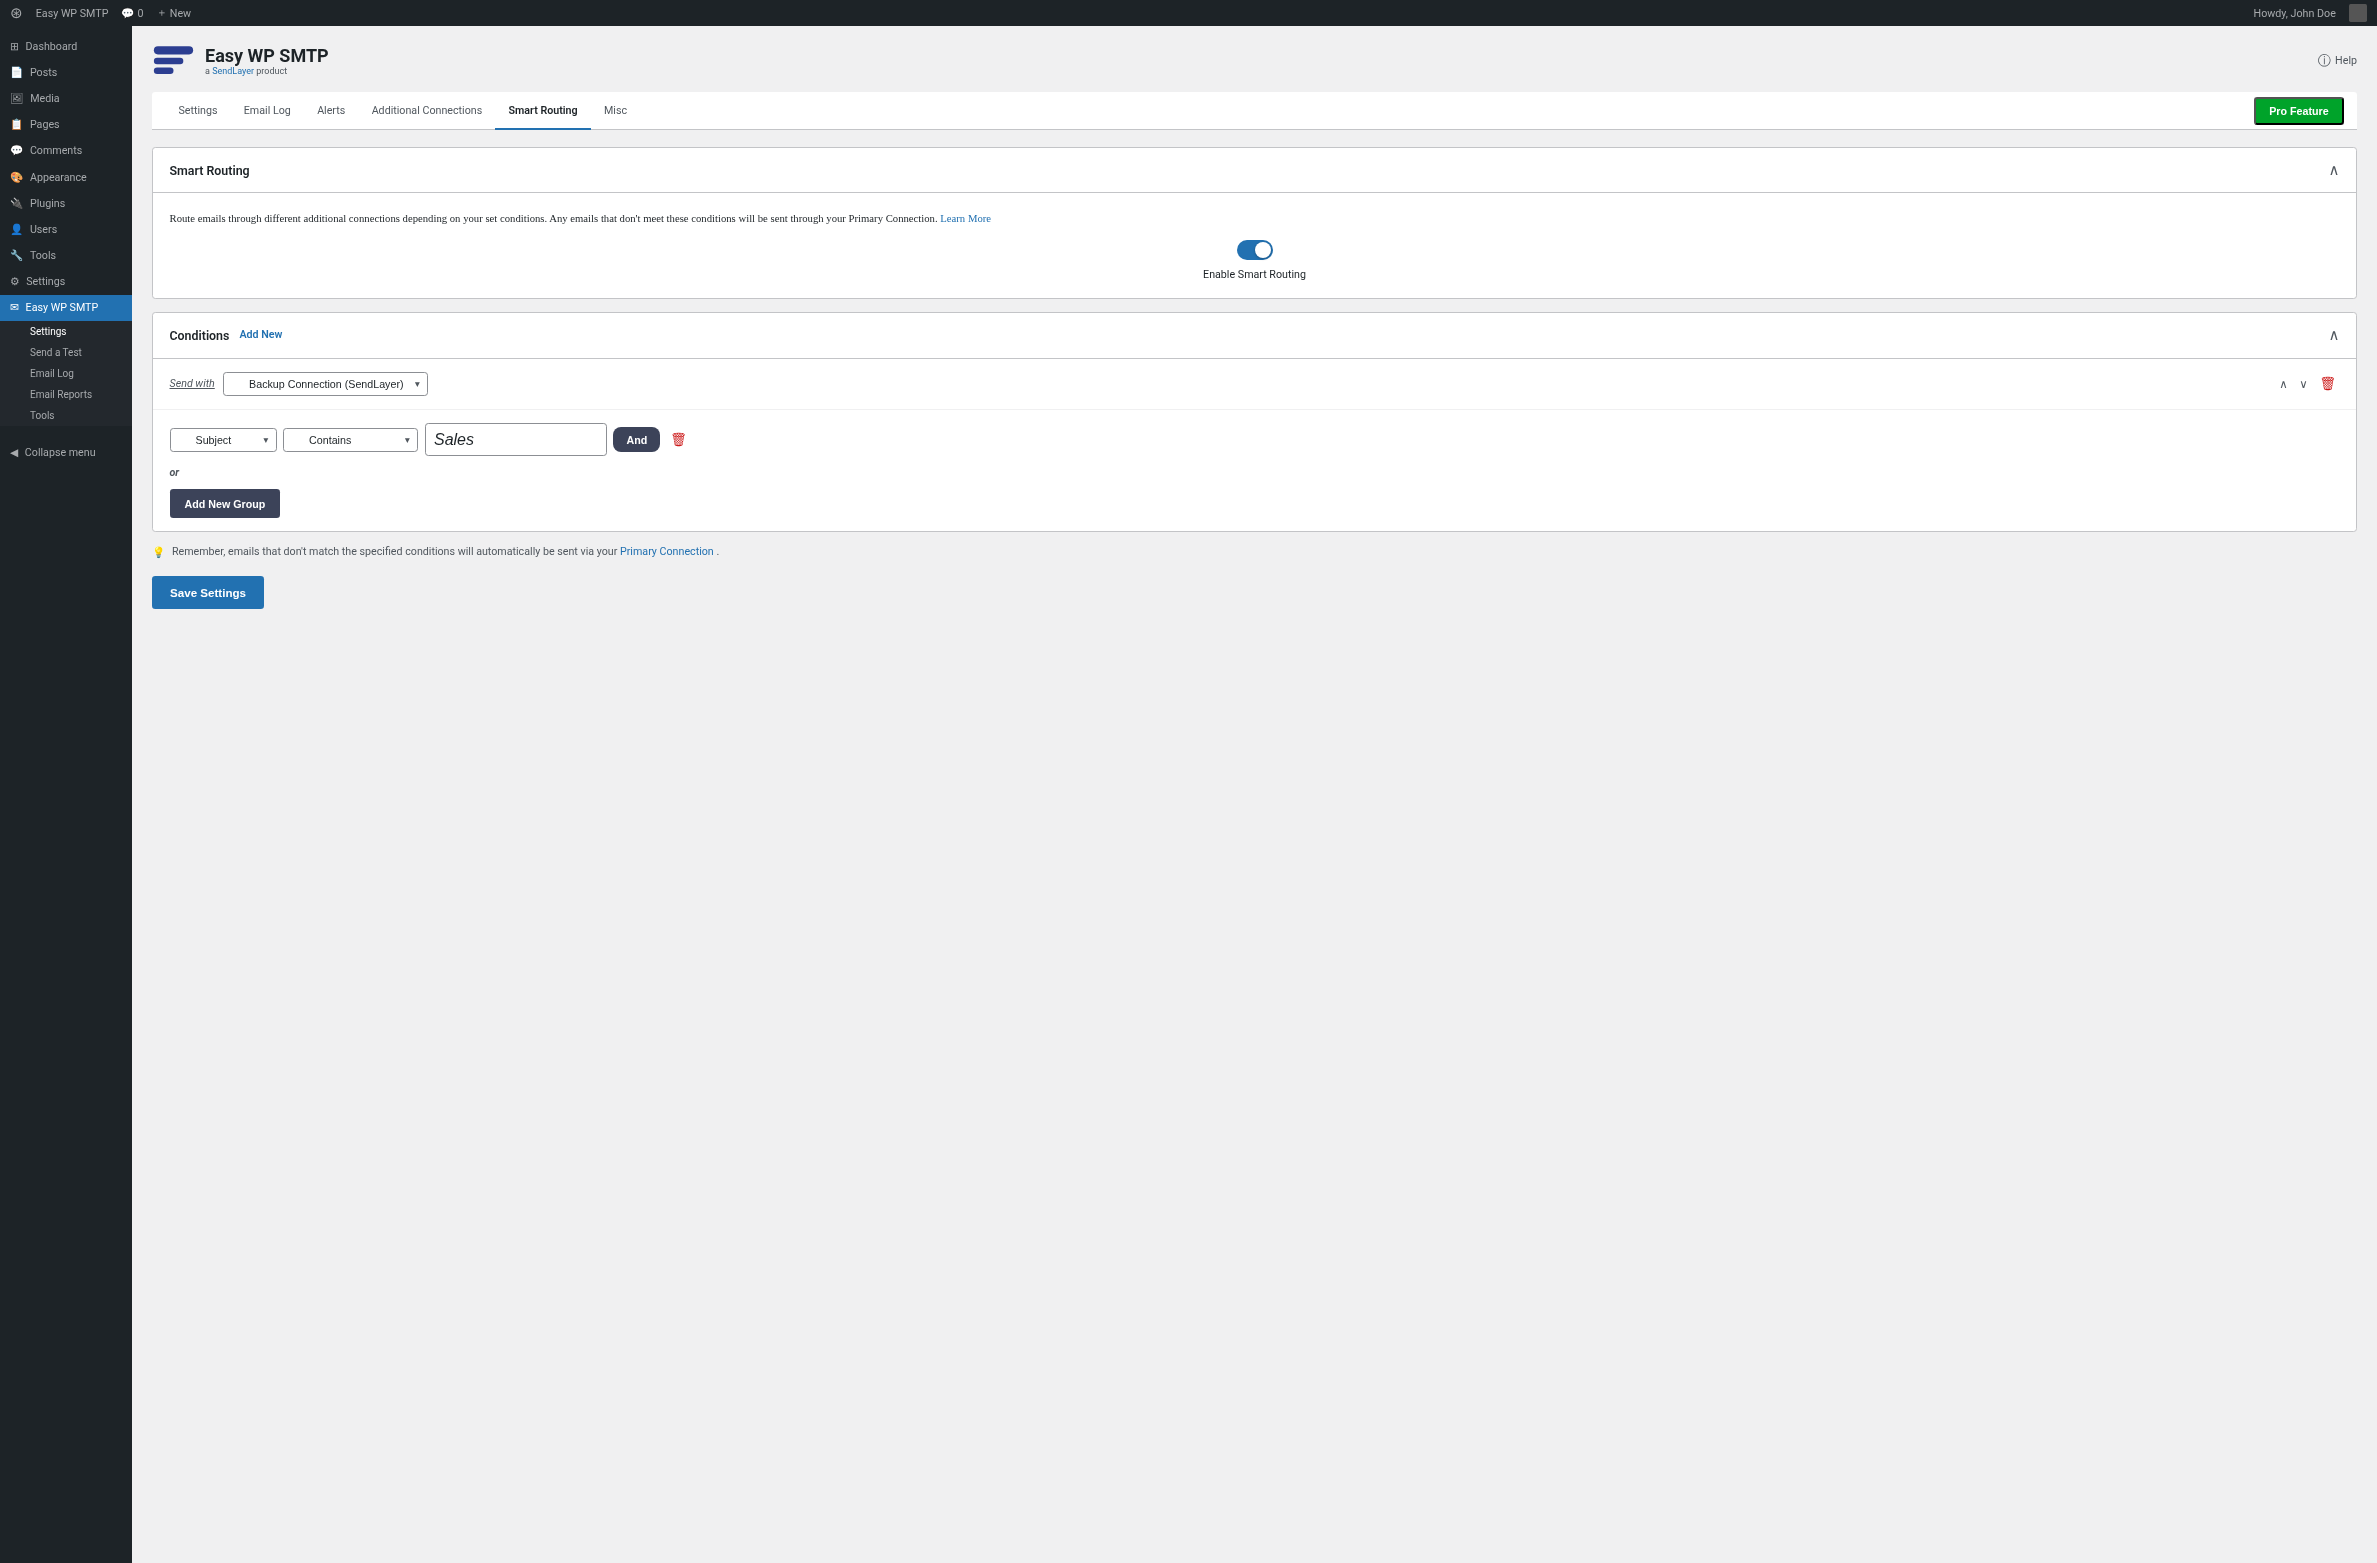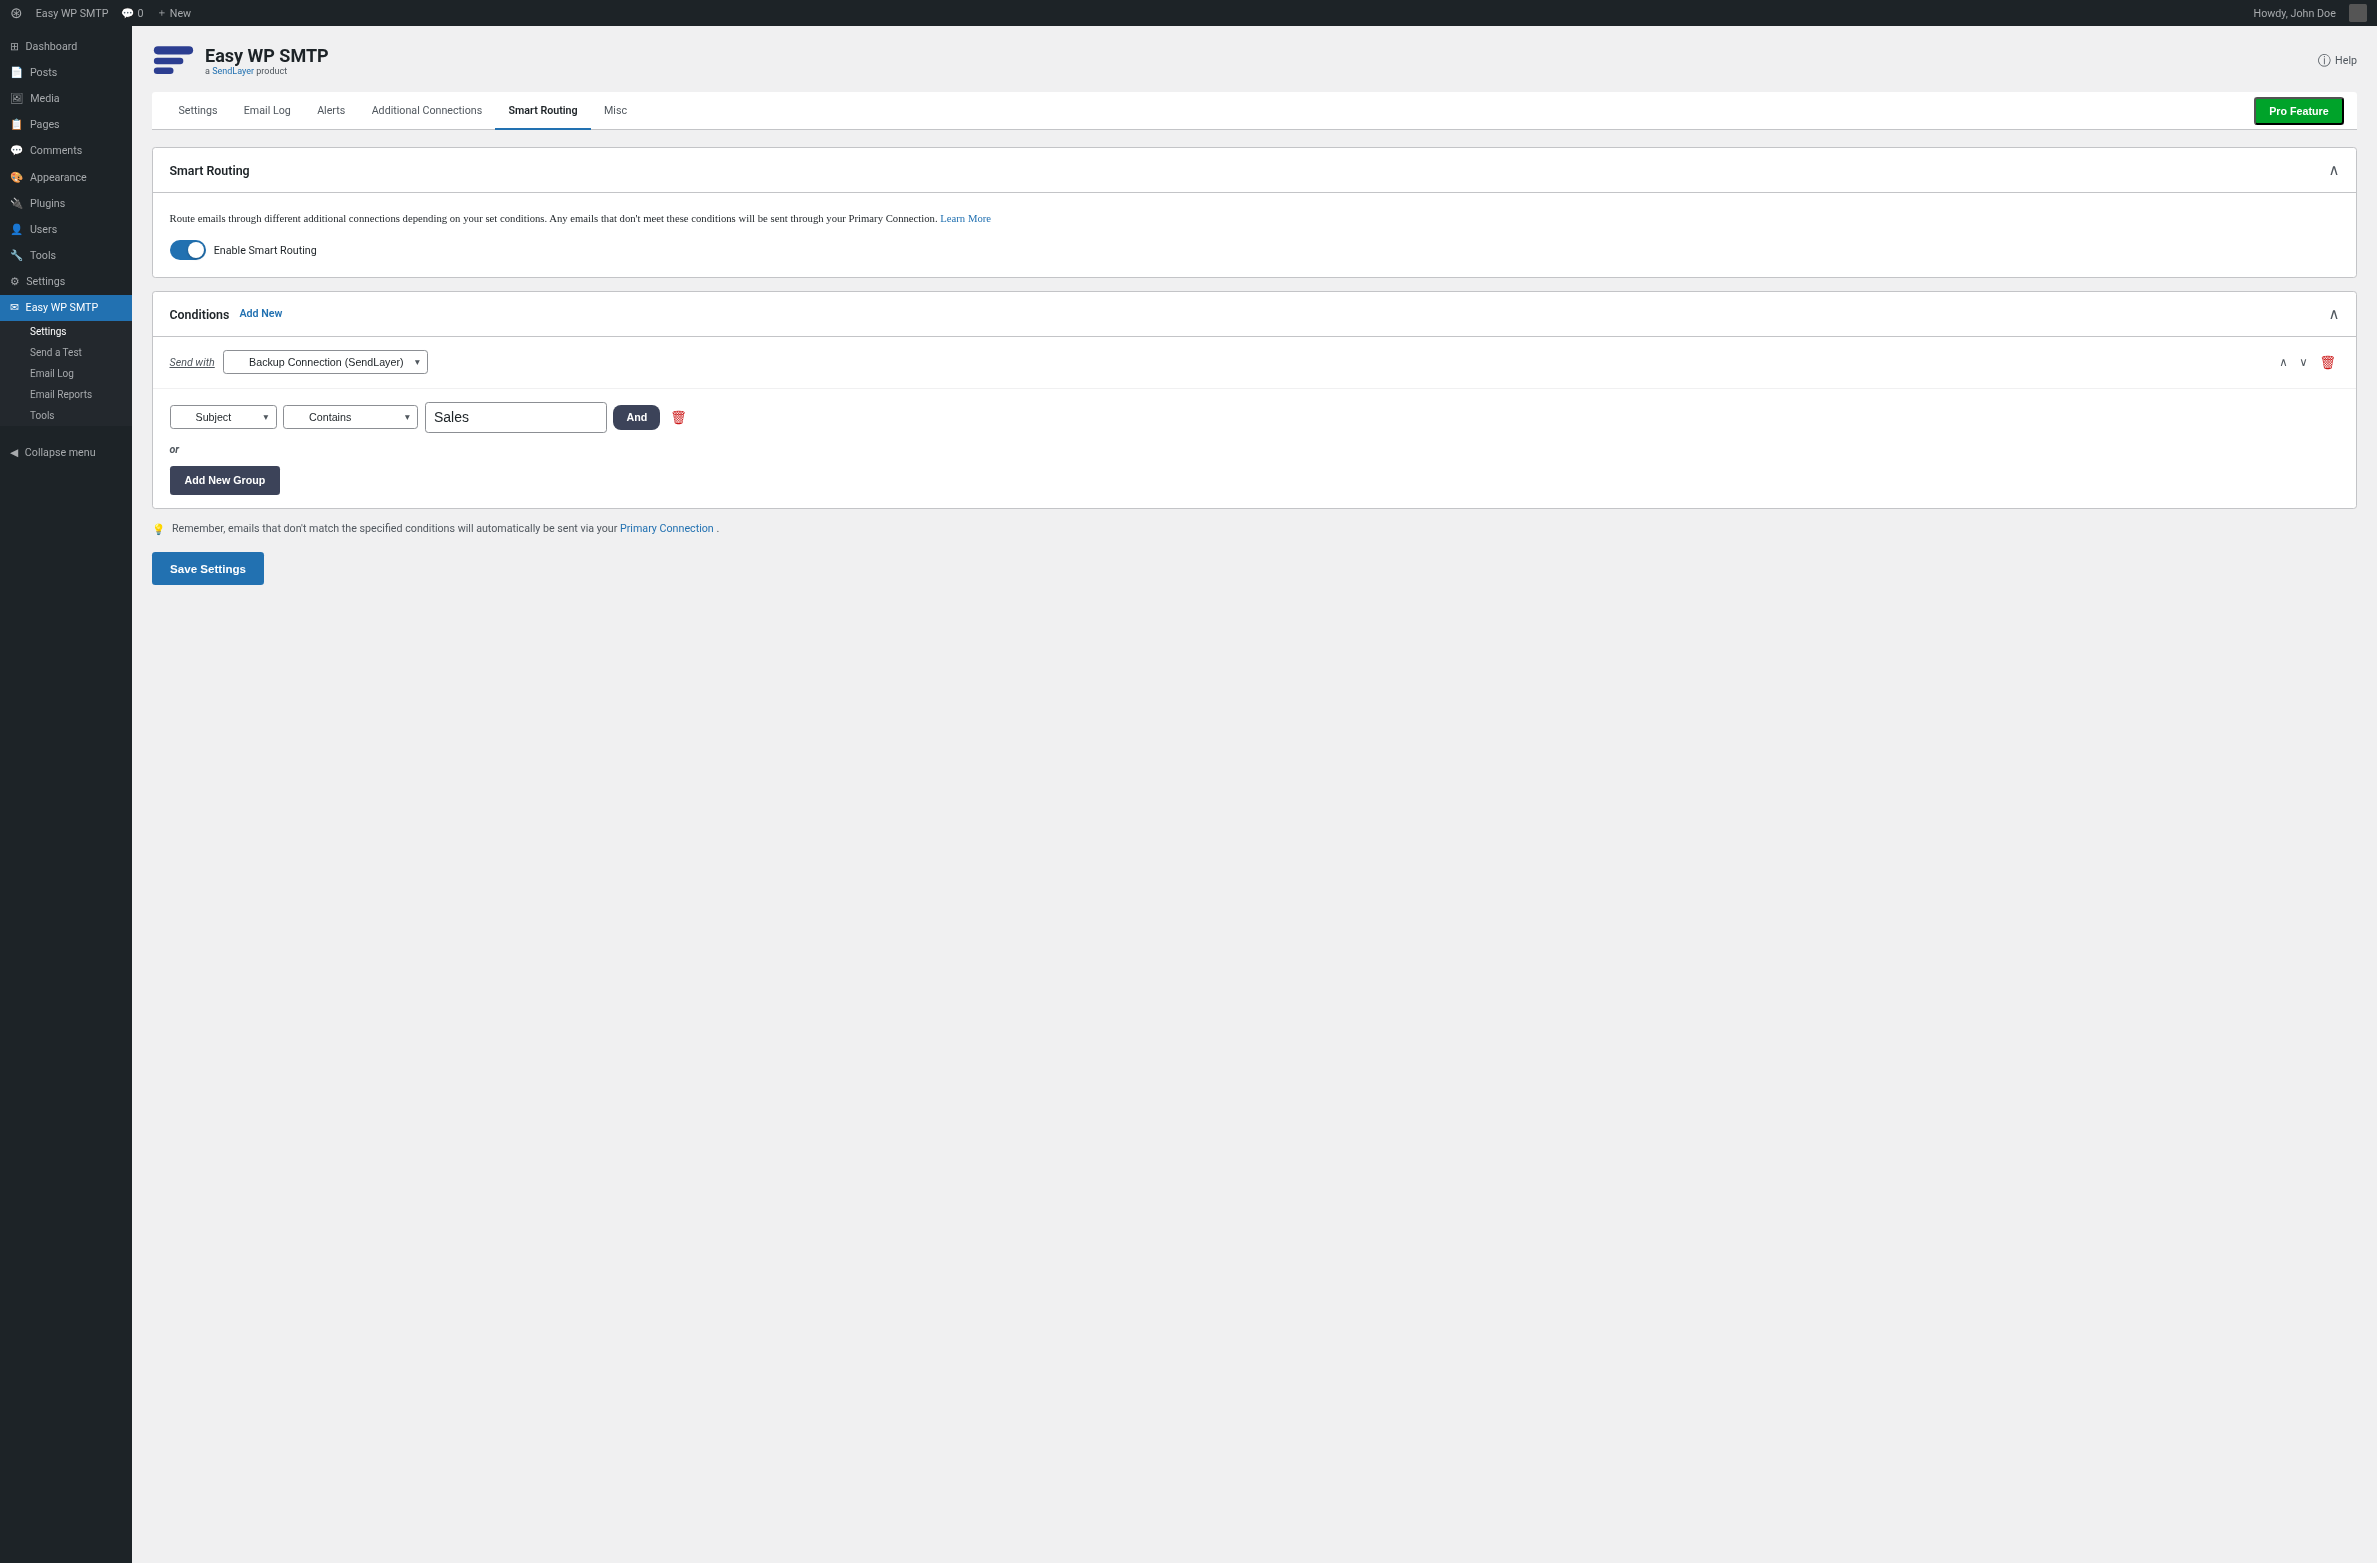--- a/index.html
+++ b/index.html
@@ -142,20 +142,21 @@
 
     
     .routing-desc { font-size: 10.7px; color: #1d2327; line-height: 1.6; margin-bottom: 13.2px; font-family: Liberation Serif, serif; }
     .routing-desc a { color: #2271b1; text-decoration: none; }
 
     
     .toggle-wrap {
       display: flex;
       align-items: center;
       gap: 8.3px;
+      flex-direction: column;
     }
     .toggle {
       width: 36px;
       height: 20px;
       background: #2271b1;
       border-radius: 10px;
       position: relative;
       cursor: pointer;
       flex-shrink: 0;
     }
@@ -255,22 +256,23 @@
       cursor: pointer;
     }
     .condition-select-sm.subject { min-width: 107px; }
     .condition-select-sm.contains { min-width: 99px; }
     .condition-value-input {
       flex: 1;
       max-width: 182px;
       border: 0.8px solid #8c8f94;
       border-radius: 3.3px;
       padding: 6.6px 8.3px;
-      font-size: 14px;
+      font-size: 16px;
       color: #1d2327;
+      font-style: italic;
     }
     .and-btn {
       background: #3c4359;
       color: #fff;
       border: none;
       border-radius: 8px;
       padding: 6.6px 13.2px;
       font-size: 10.7px;
       font-weight: 600;
       cursor: pointer;

